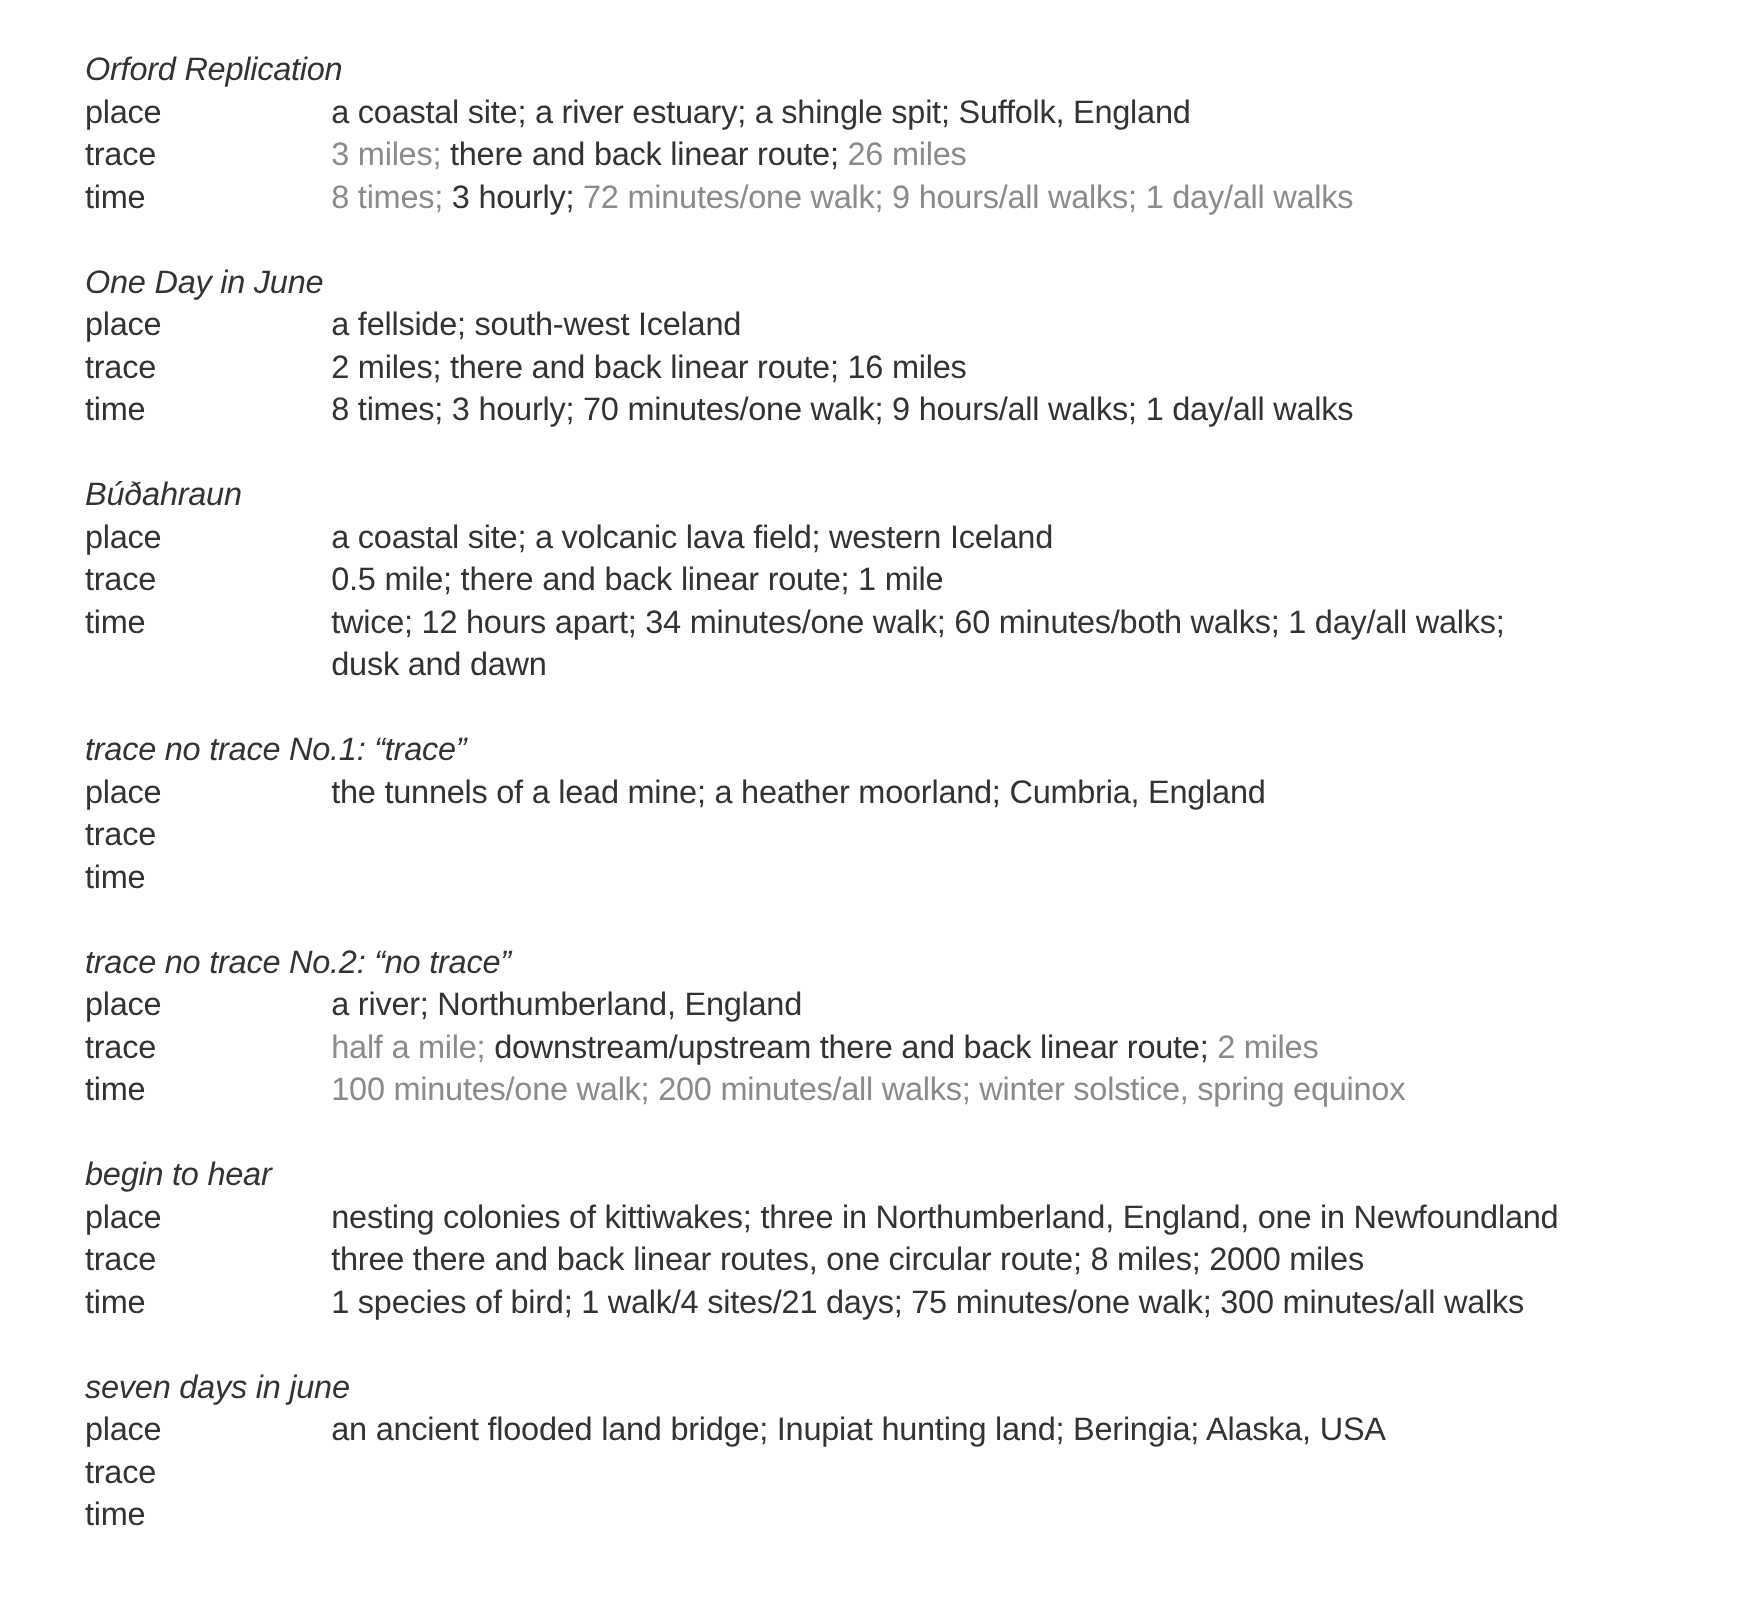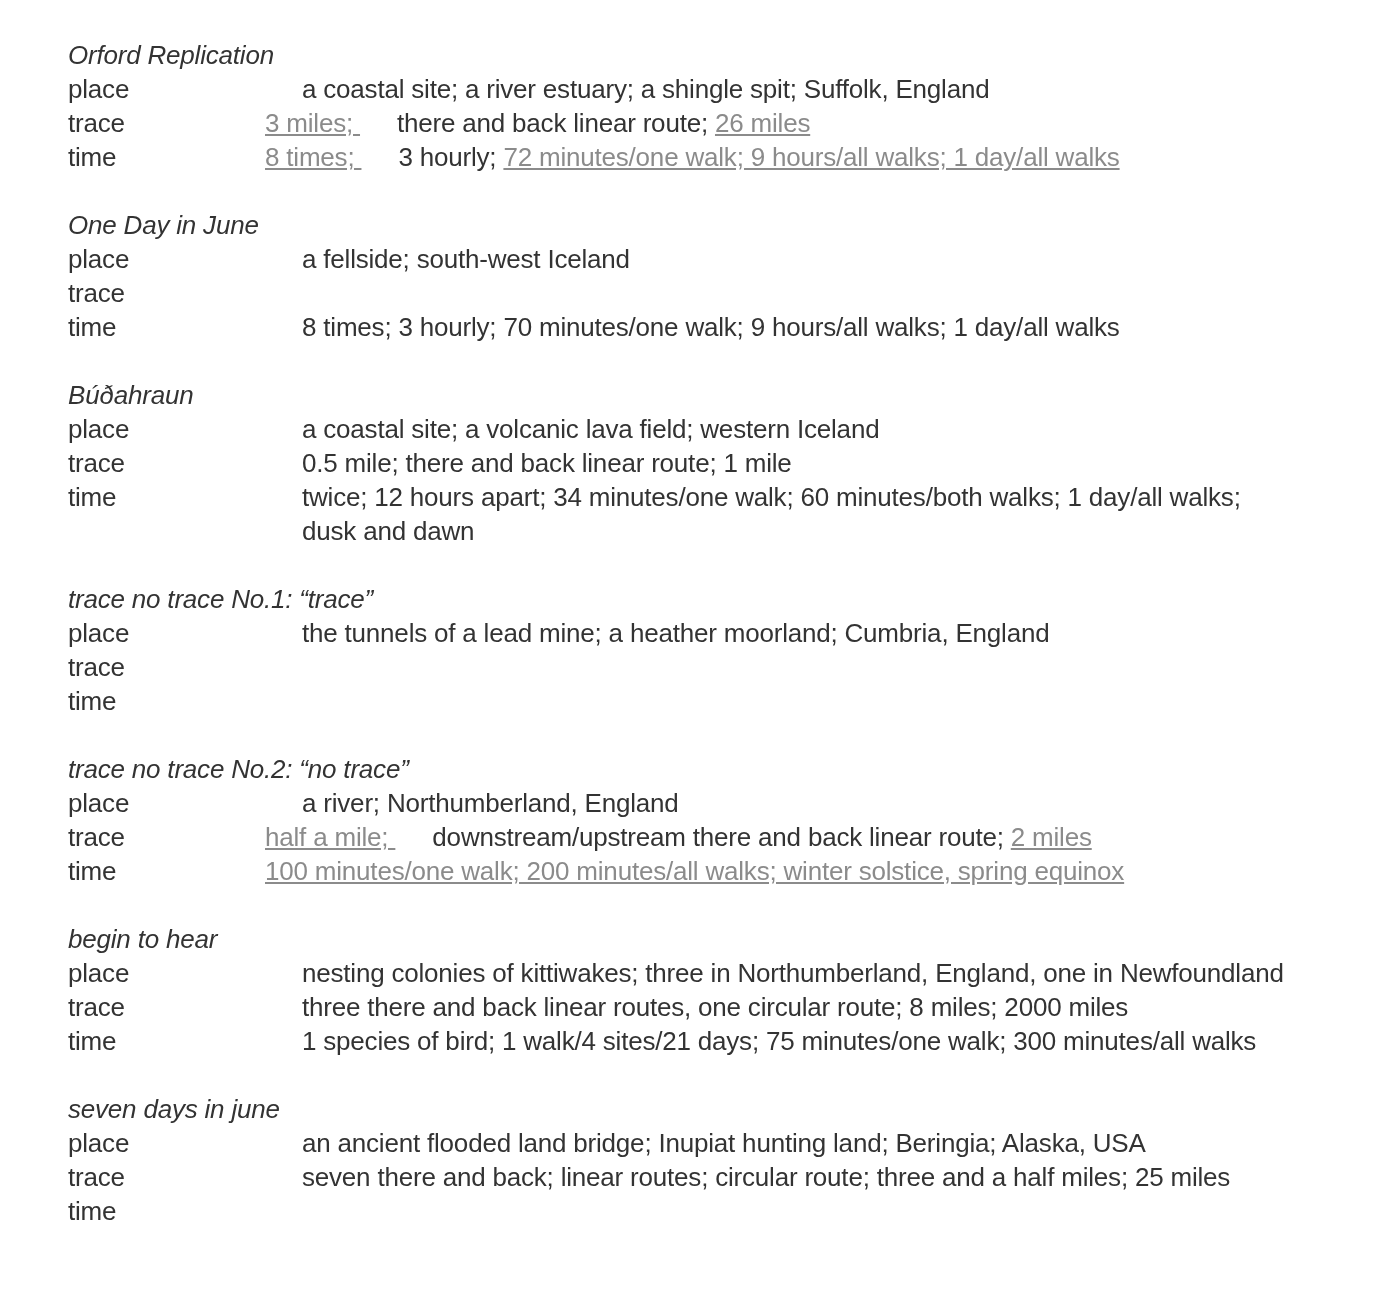--- a/index.html
+++ b/index.html
@@ -41,22 +41,22 @@
     color:var(--ink-black);
   }
   .value{
     flex:1 1 auto;
     font-size:26px;
     line-height:34px;
     letter-spacing:-0.2px;
     white-space:pre-wrap;
     max-width:1095px;
   }
-  .seg.black{color:var(--ink-black);margin-left:37px;}
-  .seg.gray{color:var(--ink-gray);text-decoration:underline;}
+  .seg.black{color:var(--ink-black);}
+  .seg.gray{color:var(--ink-gray);}
 </style>
 </head>
 <body>
 
 <main class="page">
   <div>
   <section class="section">
     <h2 class="title">Orford Replication</h2>
     <div class="rows">
   <div class="row">
@@ -79,20 +79,21 @@
   <section class="section">
     <h2 class="title">One Day in June</h2>
     <div class="rows">
   <div class="row">
     <span class="label">place</span>
     <span class="value"><span class="seg black">a fellside; south-west Iceland</span></span>
   </div>
 
   <div class="row">
     <span class="label">trace</span>
+    <span class="value"><span class="seg black">2 miles; there and back linear route; 16 miles</span></span>
   </div>
 
   <div class="row">
     <span class="label">time</span>
     <span class="value"><span class="seg black">8 times; 3 hourly; 70 minutes/one walk; 9 hours/all walks; 1 day/all walks</span></span>
   </div>
 </div>
   </section>
 
   <section class="section">
@@ -176,21 +177,20 @@
   <section class="section">
     <h2 class="title">seven days in june</h2>
     <div class="rows">
   <div class="row">
     <span class="label">place</span>
     <span class="value"><span class="seg black">an ancient flooded land bridge; Inupiat hunting land; Beringia; Alaska, USA</span></span>
   </div>
 
   <div class="row">
     <span class="label">trace</span>
-    <span class="value"><span class="seg black">seven there and back; linear routes; circular route; three and a half miles; 25 miles</span></span>
   </div>
 
   <div class="row">
     <span class="label">time</span>
   </div>
 </div>
   </section>
 </div>
 </main>
 

